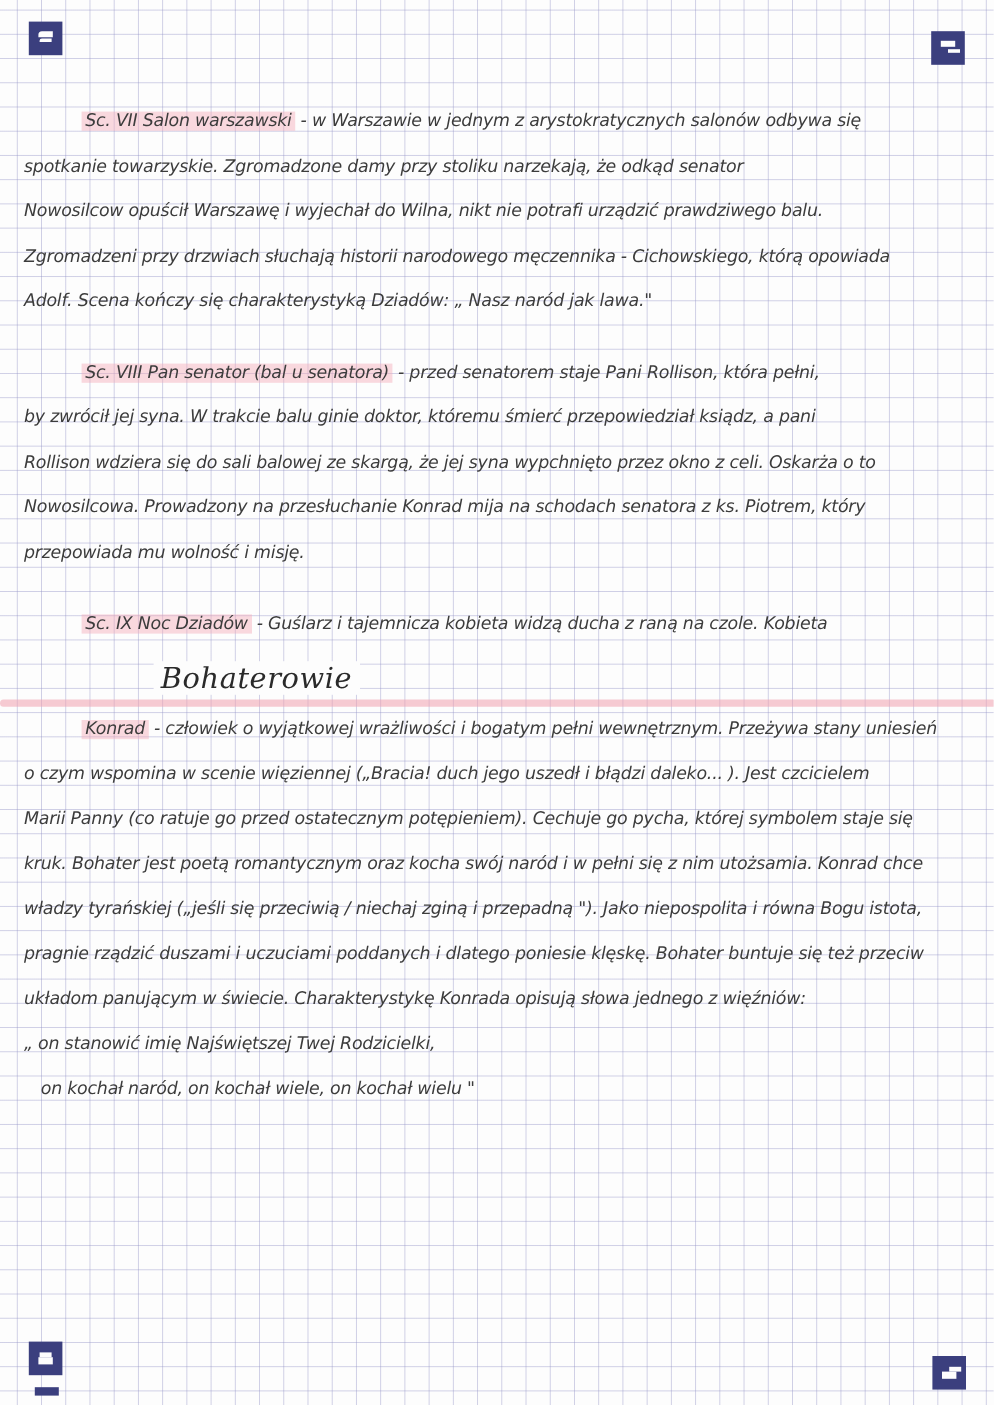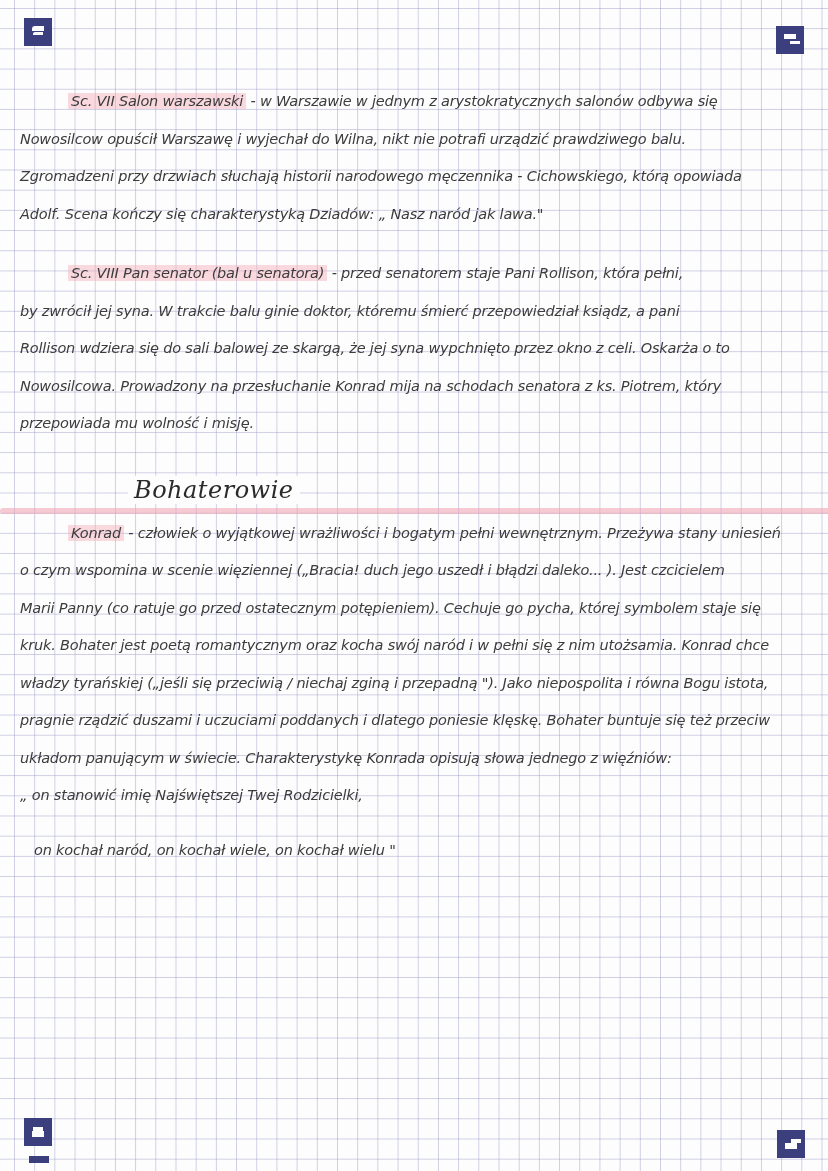--- a/index.html
+++ b/index.html
@@ -41,57 +41,61 @@
   .heading-row { position: relative; height: 50px; }
   .heading-underline {
     position: absolute; left: -20px; right: -20px; top: 40px; height: 6px;
     background: rgba(240,160,175,0.55); border-radius: 3px;
   }
   .heading {
     position: absolute; left: 108px; top: 8px;
     font-family: "DejaVu Serif", serif; font-size: 24px; font-weight: normal; font-style: italic;
     color: #2a2a2a; background: #fdfdfd; padding: 0 6px; letter-spacing: 0.5px; z-index: 1;
   }
-  .indent { padding-left: 14px; margin-top: 17px; }
+  .indent { padding-left: 14px; }
 </style>
 </head>
 <body>
 
 <div class="marker m-tl"></div>
 <div class="marker m-tr"></div>
 <div class="marker m-bl"></div>
 <div class="marker m-br"></div>
 <div class="m-bar"></div>
 
 <div class="content">
 
   <div>
     <div class="line">
       <span class="hl">Sc. VII Salon warszawski</span><span> - w Warszawie w jednym z arystokratycznych salonów odbywa się</span>
     </div>
+    <div class="line">spotkanie towarzyskie. Zgromadzone damy przy stoliku narzekają, że odkąd senator</div>
     <div class="line">Nowosilcow opuścił Warszawę i wyjechał do Wilna, nikt nie potrafi urządzić prawdziwego balu.</div>
     <div class="line">Zgromadzeni przy drzwiach słuchają historii narodowego męczennika - Cichowskiego, którą opowiada</div>
     <div class="line">Adolf. Scena kończy się charakterystyką Dziadów: „ Nasz naród jak lawa."</div>
   </div>
 
   <div class="gap"></div>
 
   <div>
     <div class="line">
       <span class="hl">Sc. VIII Pan senator (bal u senatora)</span><span> - przed senatorem staje Pani Rollison, która pełni,</span>
     </div>
     <div class="line">by zwrócił jej syna. W trakcie balu ginie doktor, któremu śmierć przepowiedział ksiądz, a pani</div>
     <div class="line">Rollison wdziera się do sali balowej ze skargą, że jej syna wypchnięto przez okno z celi. Oskarża o to</div>
     <div class="line">Nowosilcowa. Prowadzony na przesłuchanie Konrad mija na schodach senatora z ks. Piotrem, który</div>
     <div class="line">przepowiada mu wolność i misję.</div>
   </div>
 
   <div class="gap"></div>
 
   <div>
+    <div class="line">
+      <span class="hl">Sc. IX Noc Dziadów</span><span> - Guślarz i tajemnicza kobieta widzą ducha z raną na czole. Kobieta</span>
+    </div>
   </div>
 
   <div class="heading-row">
     <div class="heading-underline"></div>
     <div class="heading">Bohaterowie</div>
   </div>
 
   <div>
     <div class="line">
       <span class="hl">Konrad</span><span> - człowiek o wyjątkowej wrażliwości i bogatym pełni wewnętrznym. Przeżywa stany uniesień</span>

